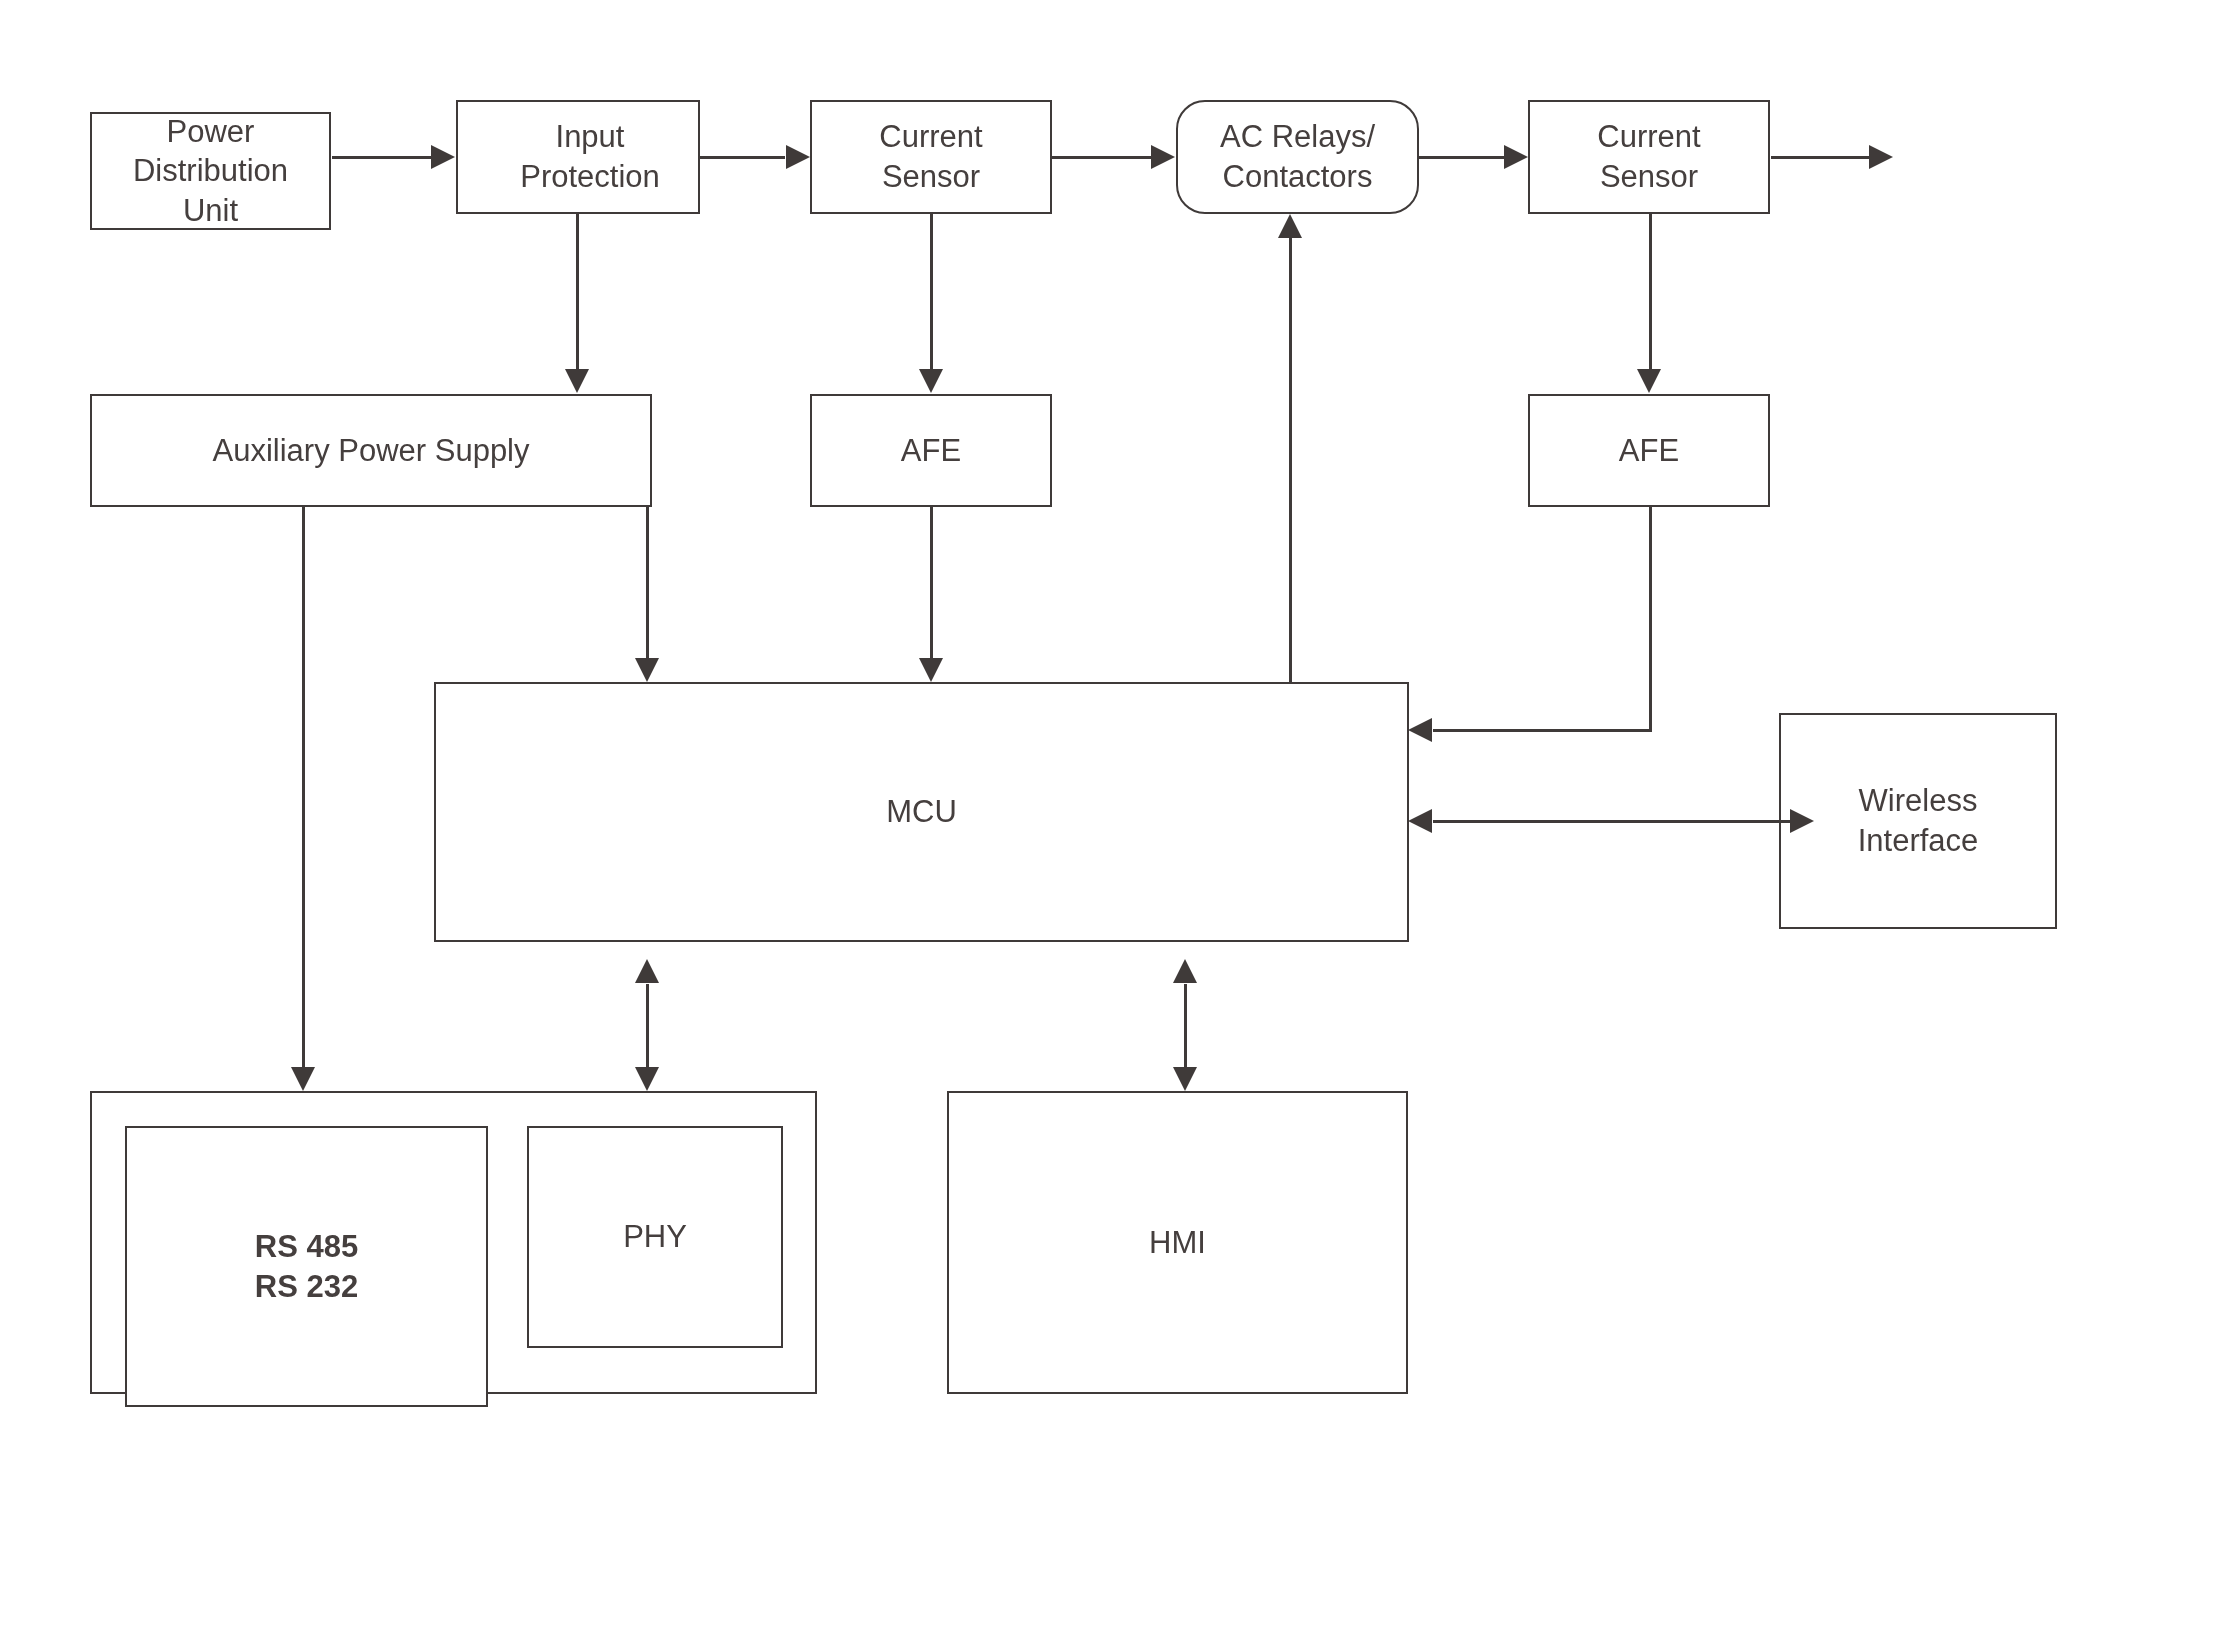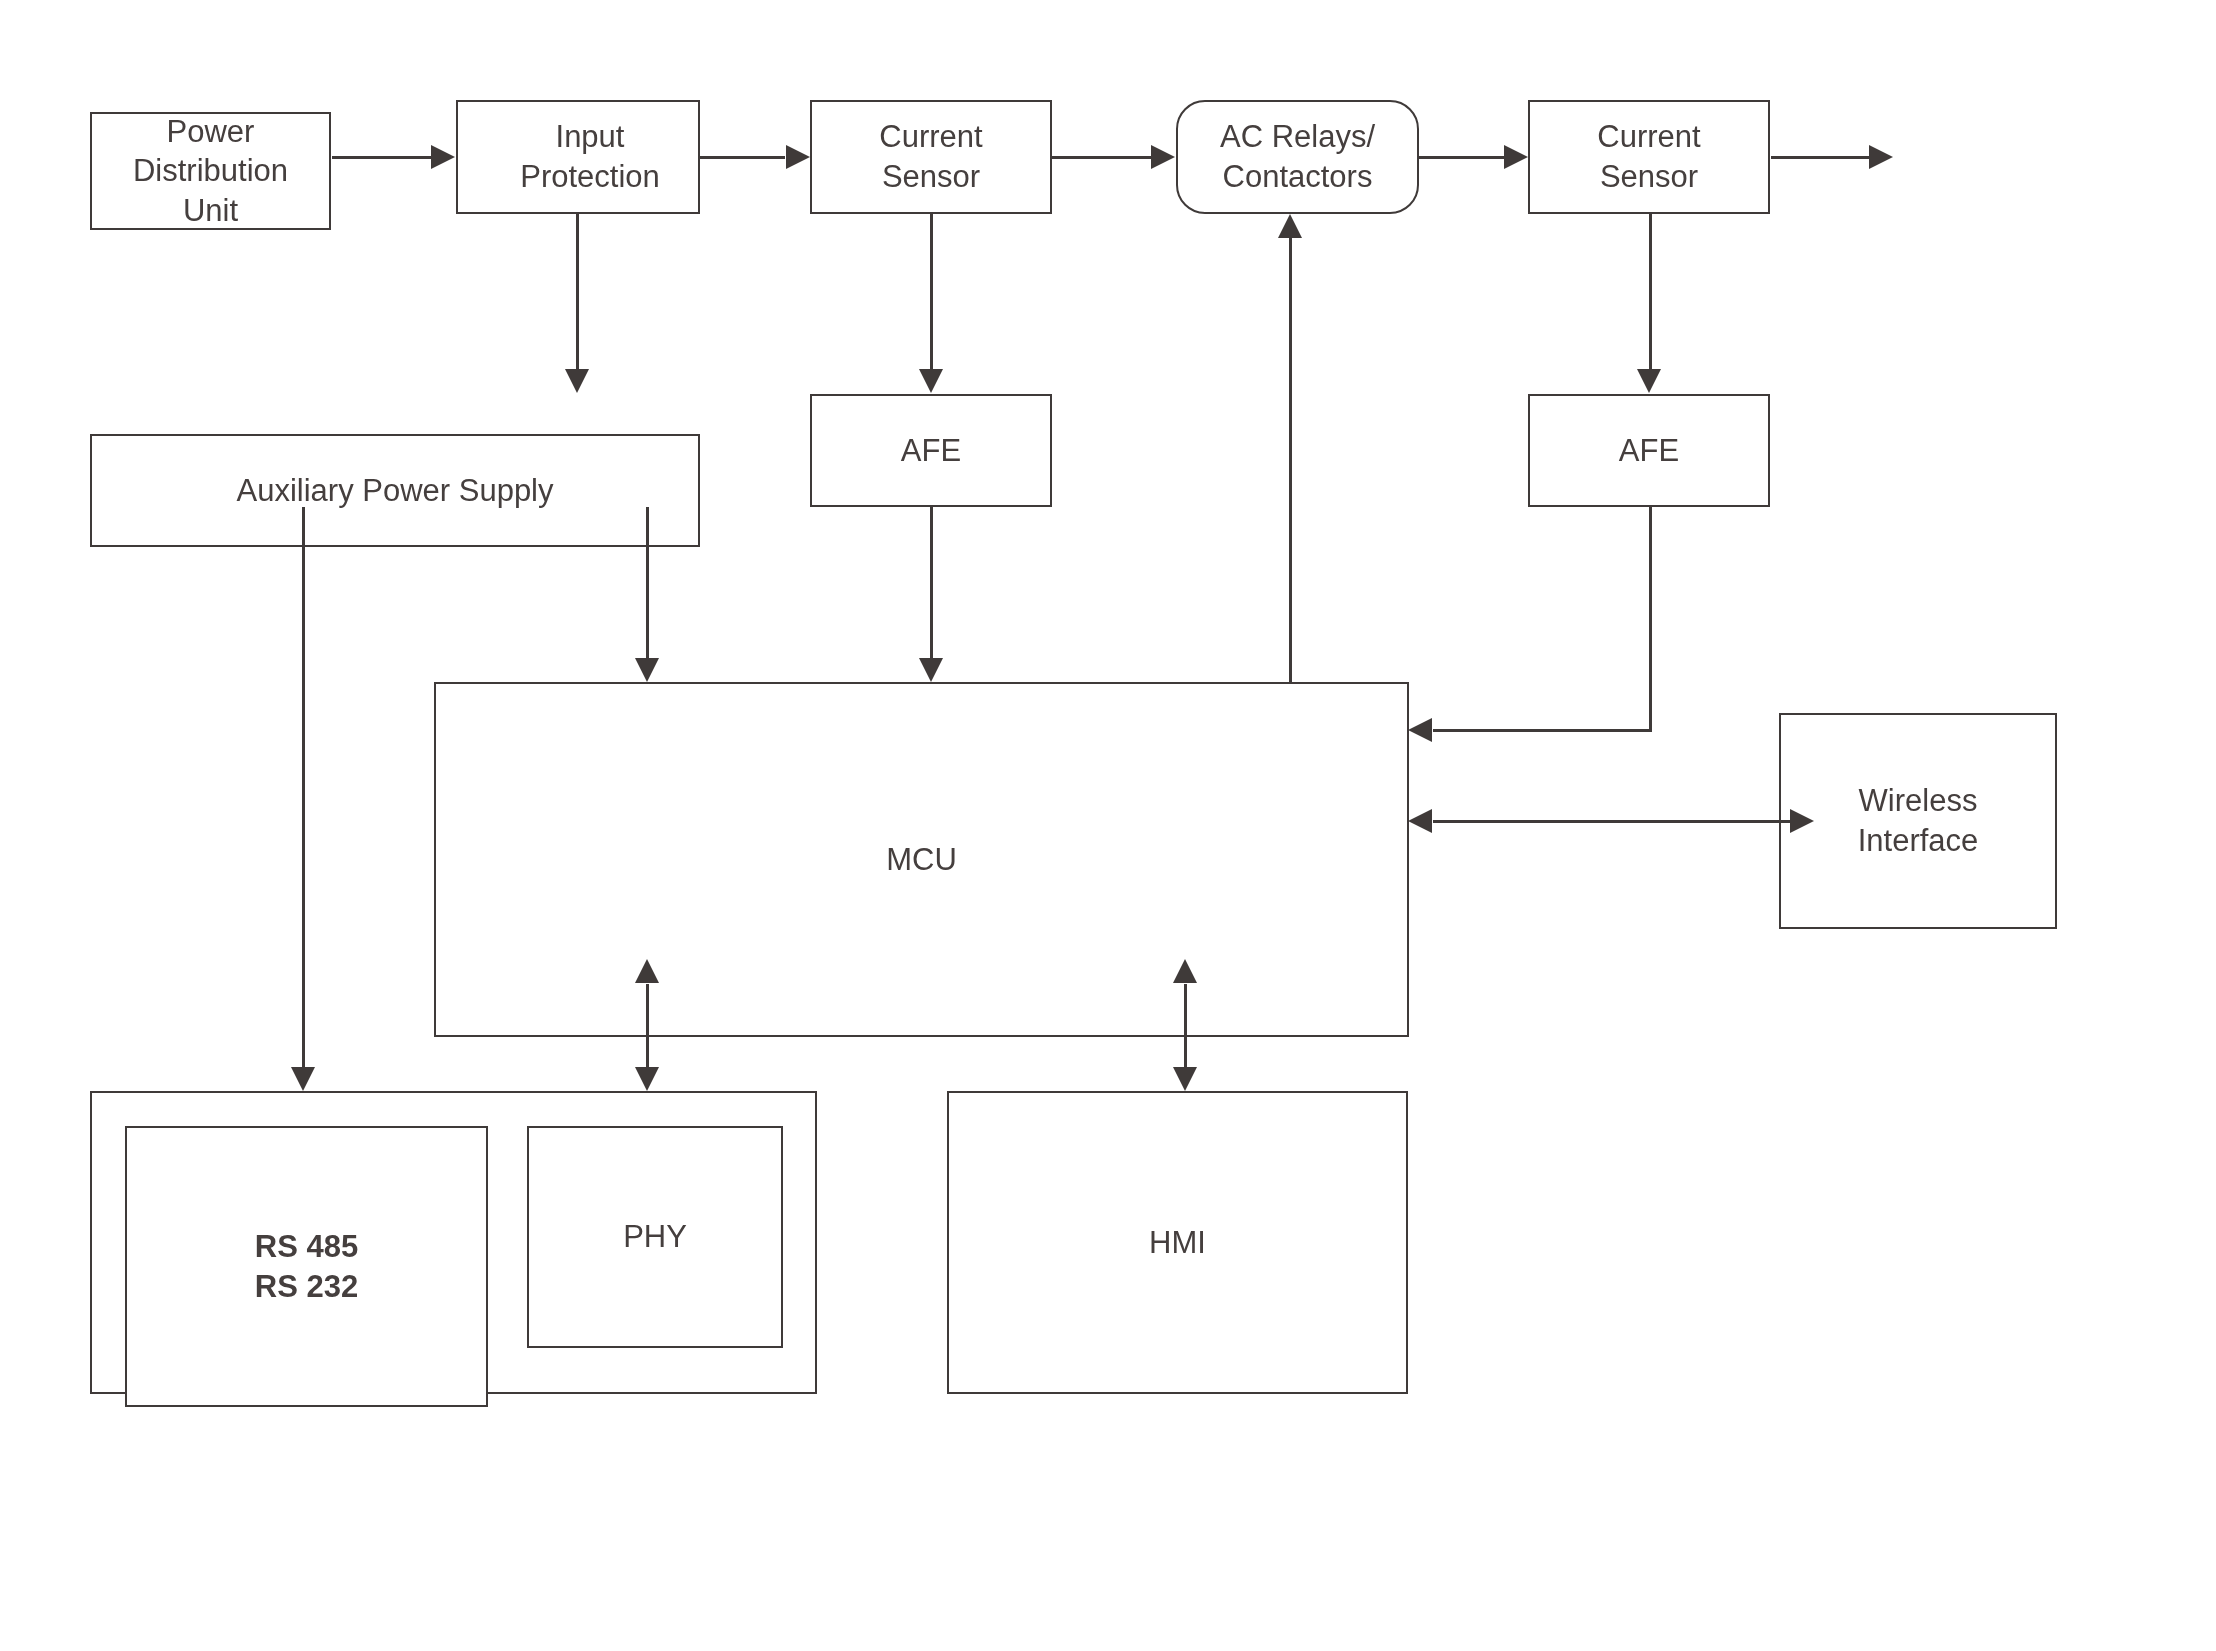--- a/index.html
+++ b/index.html
@@ -59,31 +59,31 @@
   </div>
   <div class="node" style="left:1176px;top:100px;width:243px;height:114px;border-radius:29px;">
     <span class="node-label">AC Relays/
 Contactors</span>
   </div>
   <div class="node" style="left:1528px;top:100px;width:242px;height:114px;">
     <span class="node-label">Current
 Sensor</span>
   </div>
 
-  <div class="node" style="left:90px;top:394px;width:610px;height:113px;margin-top:40px;">
+  <div class="node" style="left:90px;top:394px;width:562px;height:113px;">
     <span class="node-label">Auxiliary Power Supply</span>
   </div>
   <div class="node" style="left:810px;top:394px;width:242px;height:113px;">
     <span class="node-label">AFE</span>
   </div>
   <div class="node" style="left:1528px;top:394px;width:242px;height:113px;">
     <span class="node-label">AFE</span>
   </div>
 
-  <div class="node" style="left:434px;top:682px;width:975px;height:355px;">
+  <div class="node" style="left:434px;top:682px;width:975px;height:260px;">
     <span class="node-label">MCU</span>
   </div>
   <div class="node" style="left:1779px;top:713px;width:278px;height:216px;">
     <span class="node-label">Wireless
 Interface</span>
   </div>
 
   <div class="node" style="left:90px;top:1091px;width:727px;height:303px;"></div>
   <div class="node inner" style="left:125px;top:1126px;width:363px;height:281px;font-weight:bold;">
     <span class="node-label">RS 485

